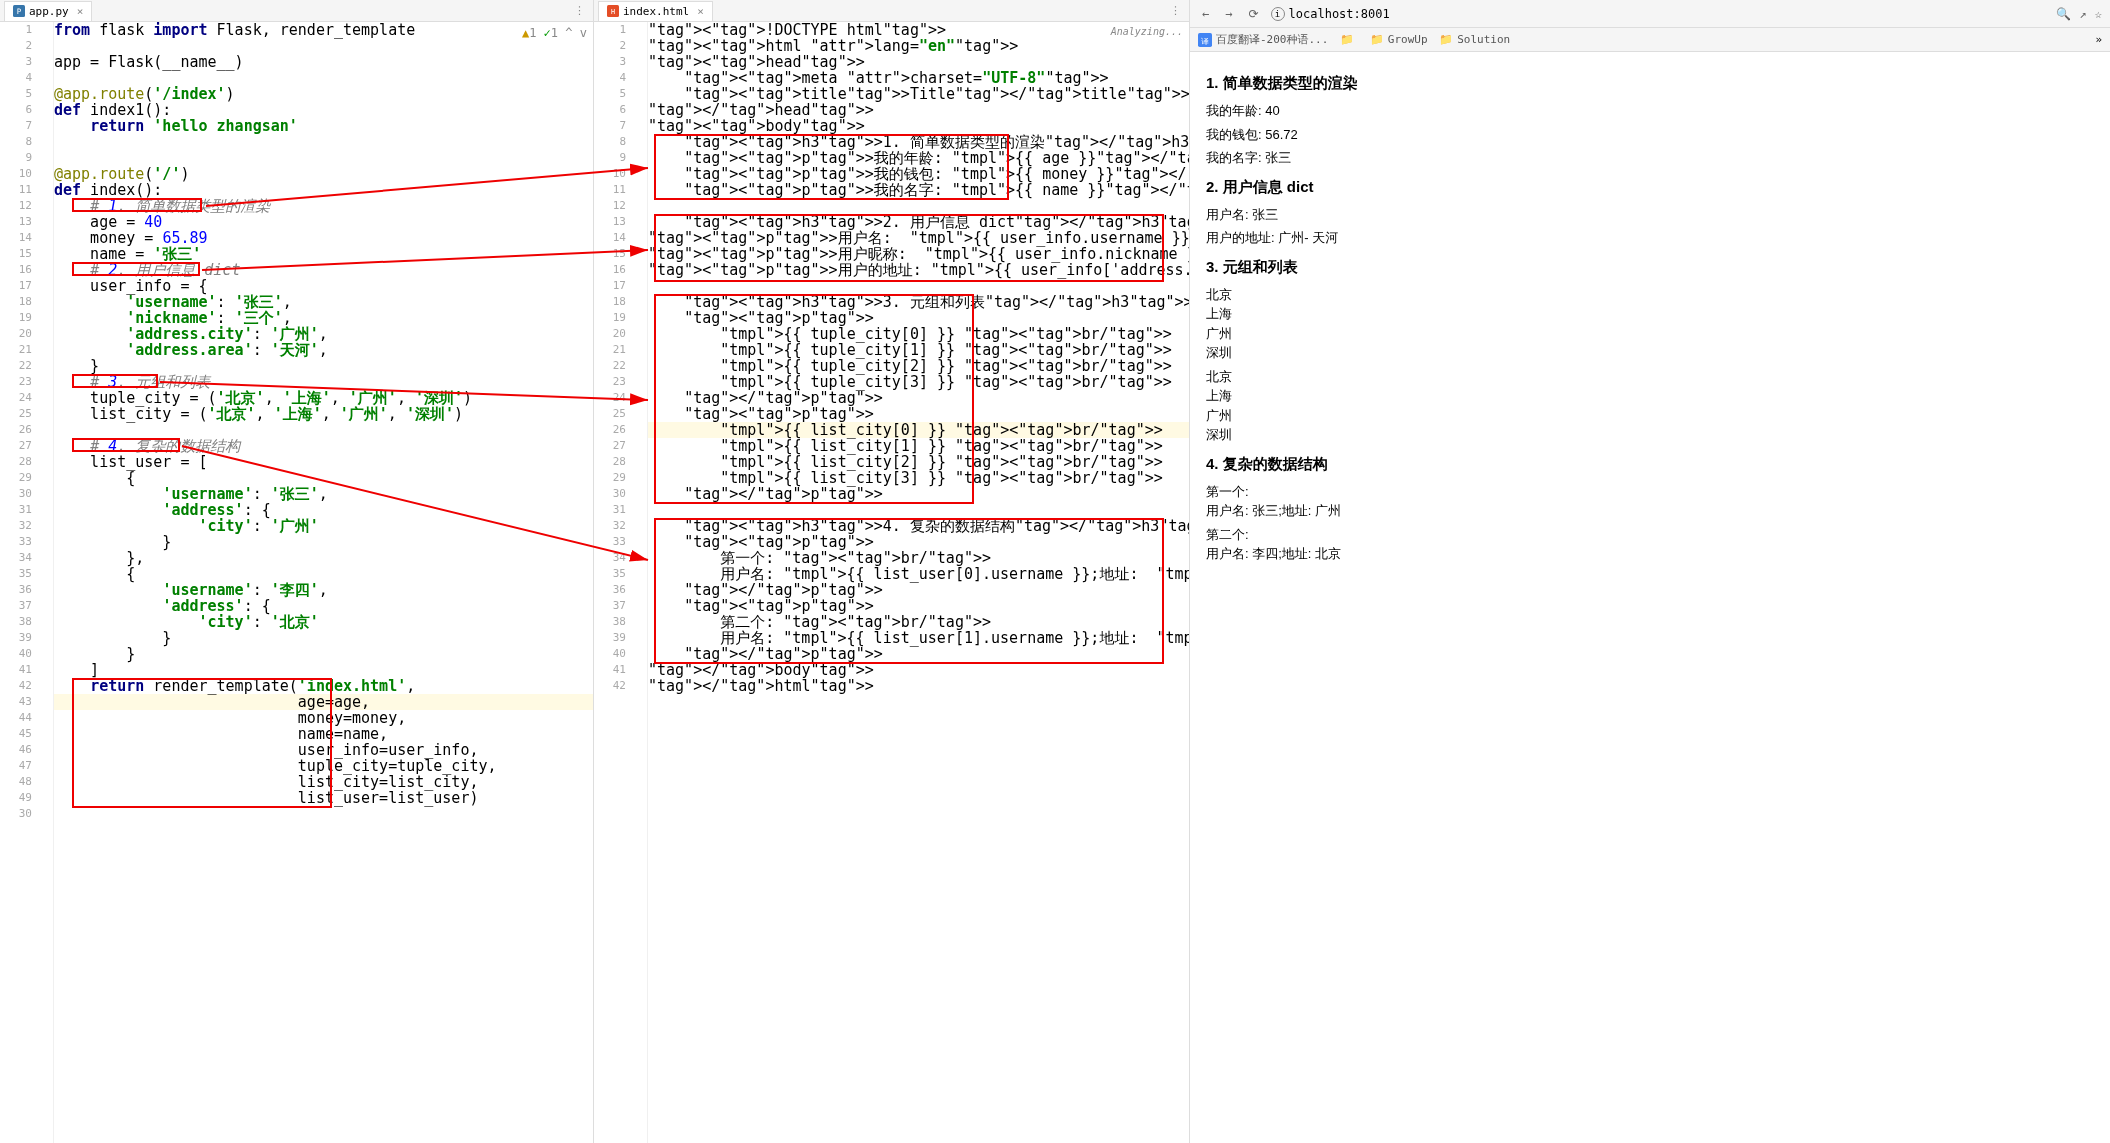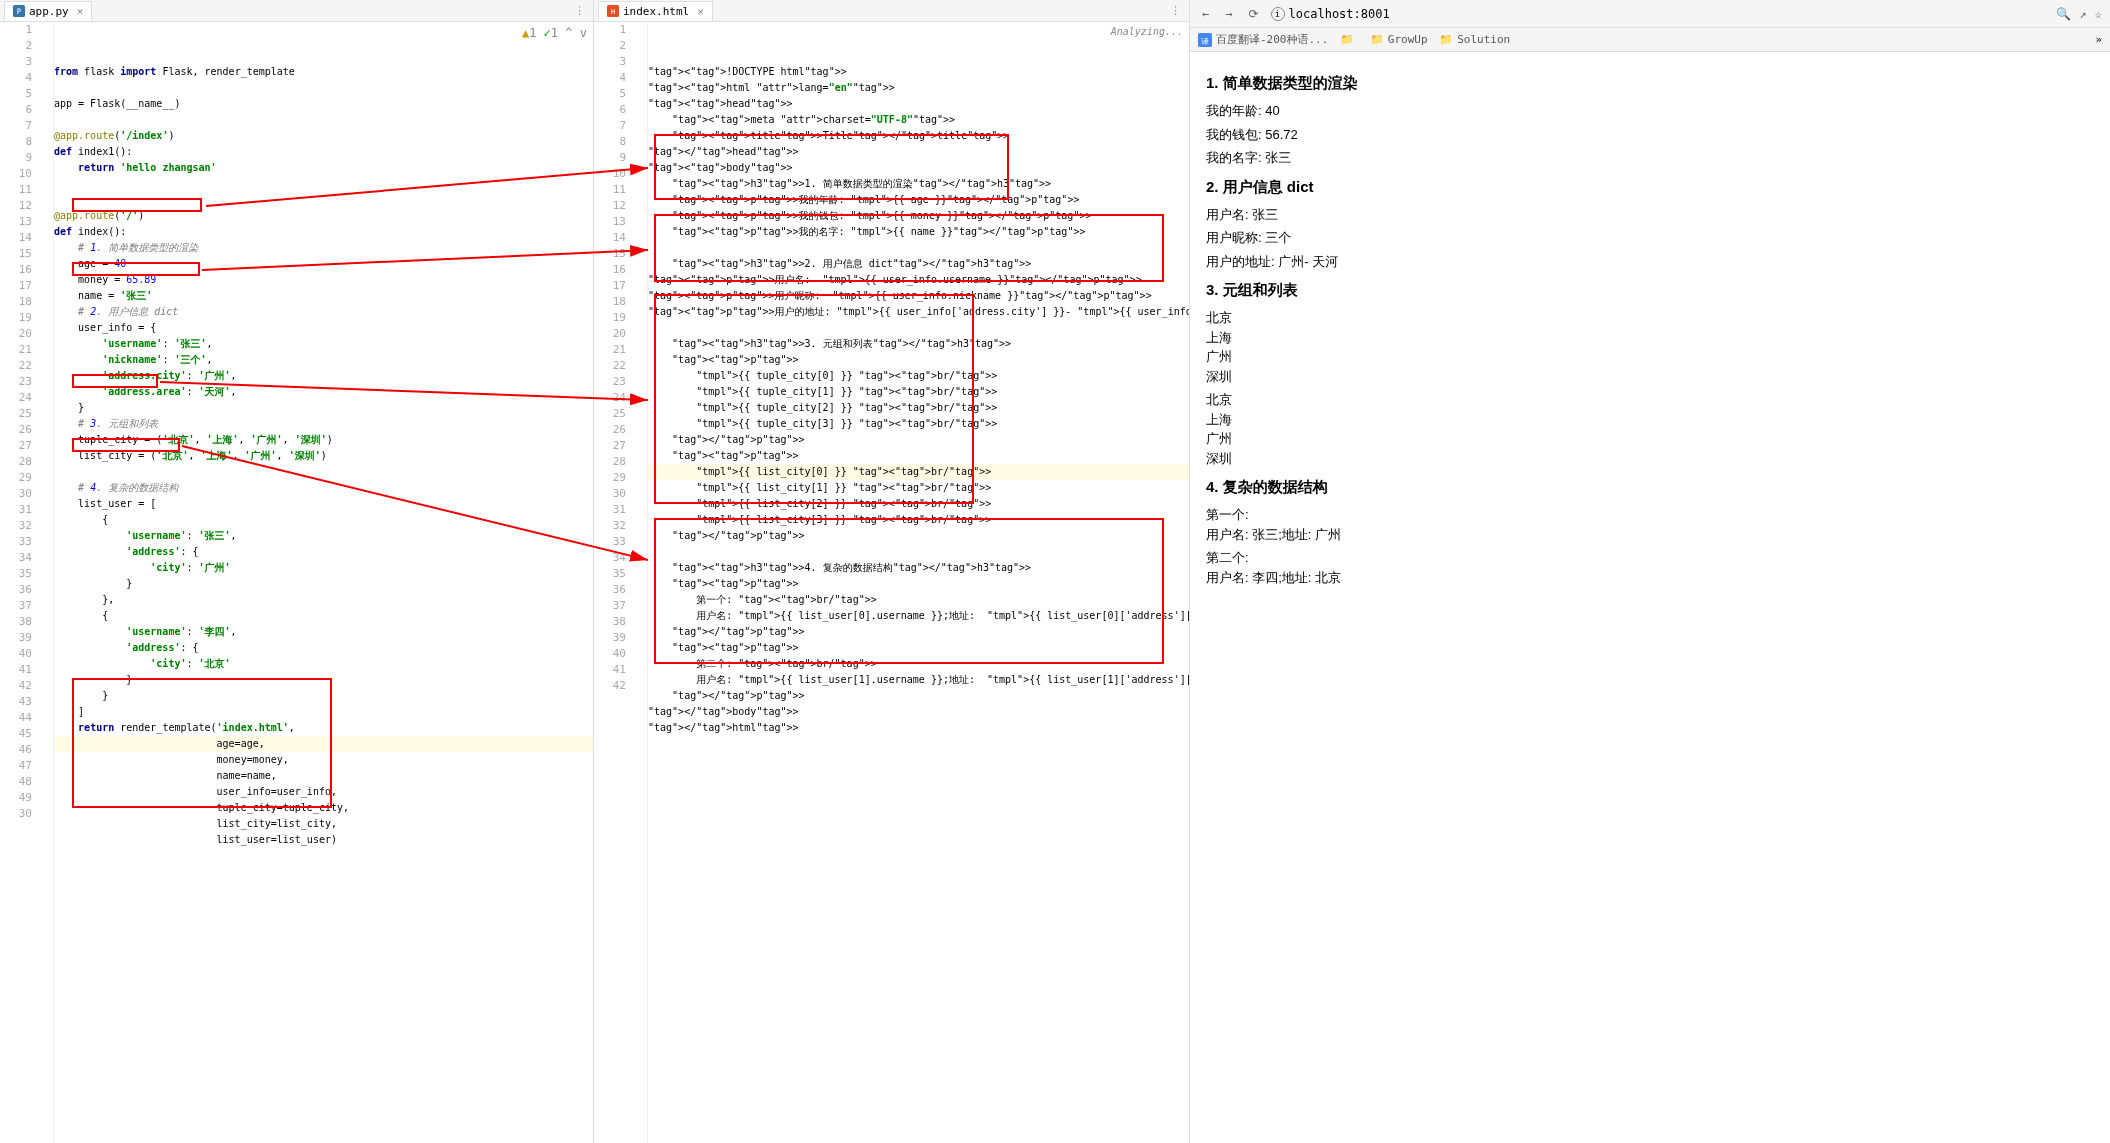--- a/index.html
+++ b/index.html
@@ -9,21 +9,21 @@
 .left-pane { width: 594px; }
 .right-pane { width: 596px; }
 .browser-pane { flex: 1; background: #fff; display: flex; flex-direction: column; }
 .tab-bar { height: 22px; background: #f5f5f5; border-bottom: 1px solid #ddd; display: flex; align-items: center; padding: 0 4px; font-size: 11px; }
 .tab { padding: 3px 8px; background: #fff; border: 1px solid #ddd; border-bottom: none; display: flex; align-items: center; gap: 4px; }
 .tab-icon { width: 12px; height: 12px; }
 .tab-close { margin-left: 4px; cursor: pointer; color: #888; }
 .tab-menu { margin-left: auto; color: #888; cursor: pointer; padding: 0 4px; }
 .editor-body { flex: 1; display: flex; overflow: hidden; background: #fff; position: relative; }
 .gutter { width: 40px; background: #fff; color: #aaa; text-align: right; padding-right: 8px; font-size: 11px; line-height: 16px; user-select: none; }
-.code-area { flex: 1; font-size: 10px; line-height: 16px; white-space: pre; overflow: auto; position: relative; margin-top: 42px; }
+.code-area { flex: 1; font-size: 15px; line-height: 16px; white-space: pre; overflow: auto; position: relative; }
 .fold-gutter { width: 14px; background: #fff; border-right: 1px solid #f0f0f0; }
 .kw { color: #000080; font-weight: bold; }
 .str { color: #008000; font-weight: bold; }
 .num { color: #0000ff; }
 .dec { color: #808000; }
 .cmt { color: #808080; font-style: italic; }
 .hl-line { background: #fffae3; }
 .redbox { border: 2px solid #e00; position: absolute; pointer-events: none; }
 .indicator { position: absolute; right: 6px; top: 4px; font-size: 12px; color: #888; }
 .analyzing { color: #888; font-style: italic; font-size: 10px; }
@@ -242,21 +242,20 @@
         </div>
       <span style="margin-left:auto">»</span>
     </div>
     <div class="browser-content">
       <h3>1. 简单数据类型的渲染</h3>
       <p>我的年龄: 40</p>
       <p>我的钱包: 56.72</p>
       <p>我的名字: 张三</p>
       <h3>2. 用户信息 dict</h3>
       <p>用户名: 张三</p>
-      <p>用户昵称: 三个</p>
       <p>用户的地址: 广州- 天河</p>
       <h3>3. 元组和列表</h3>
       <p>
         <span>北京</span><br>
         <span>上海</span><br>
         <span>广州</span><br>
         <span>深圳</span>
       </p>
       <p>
         <span>北京</span><br>

